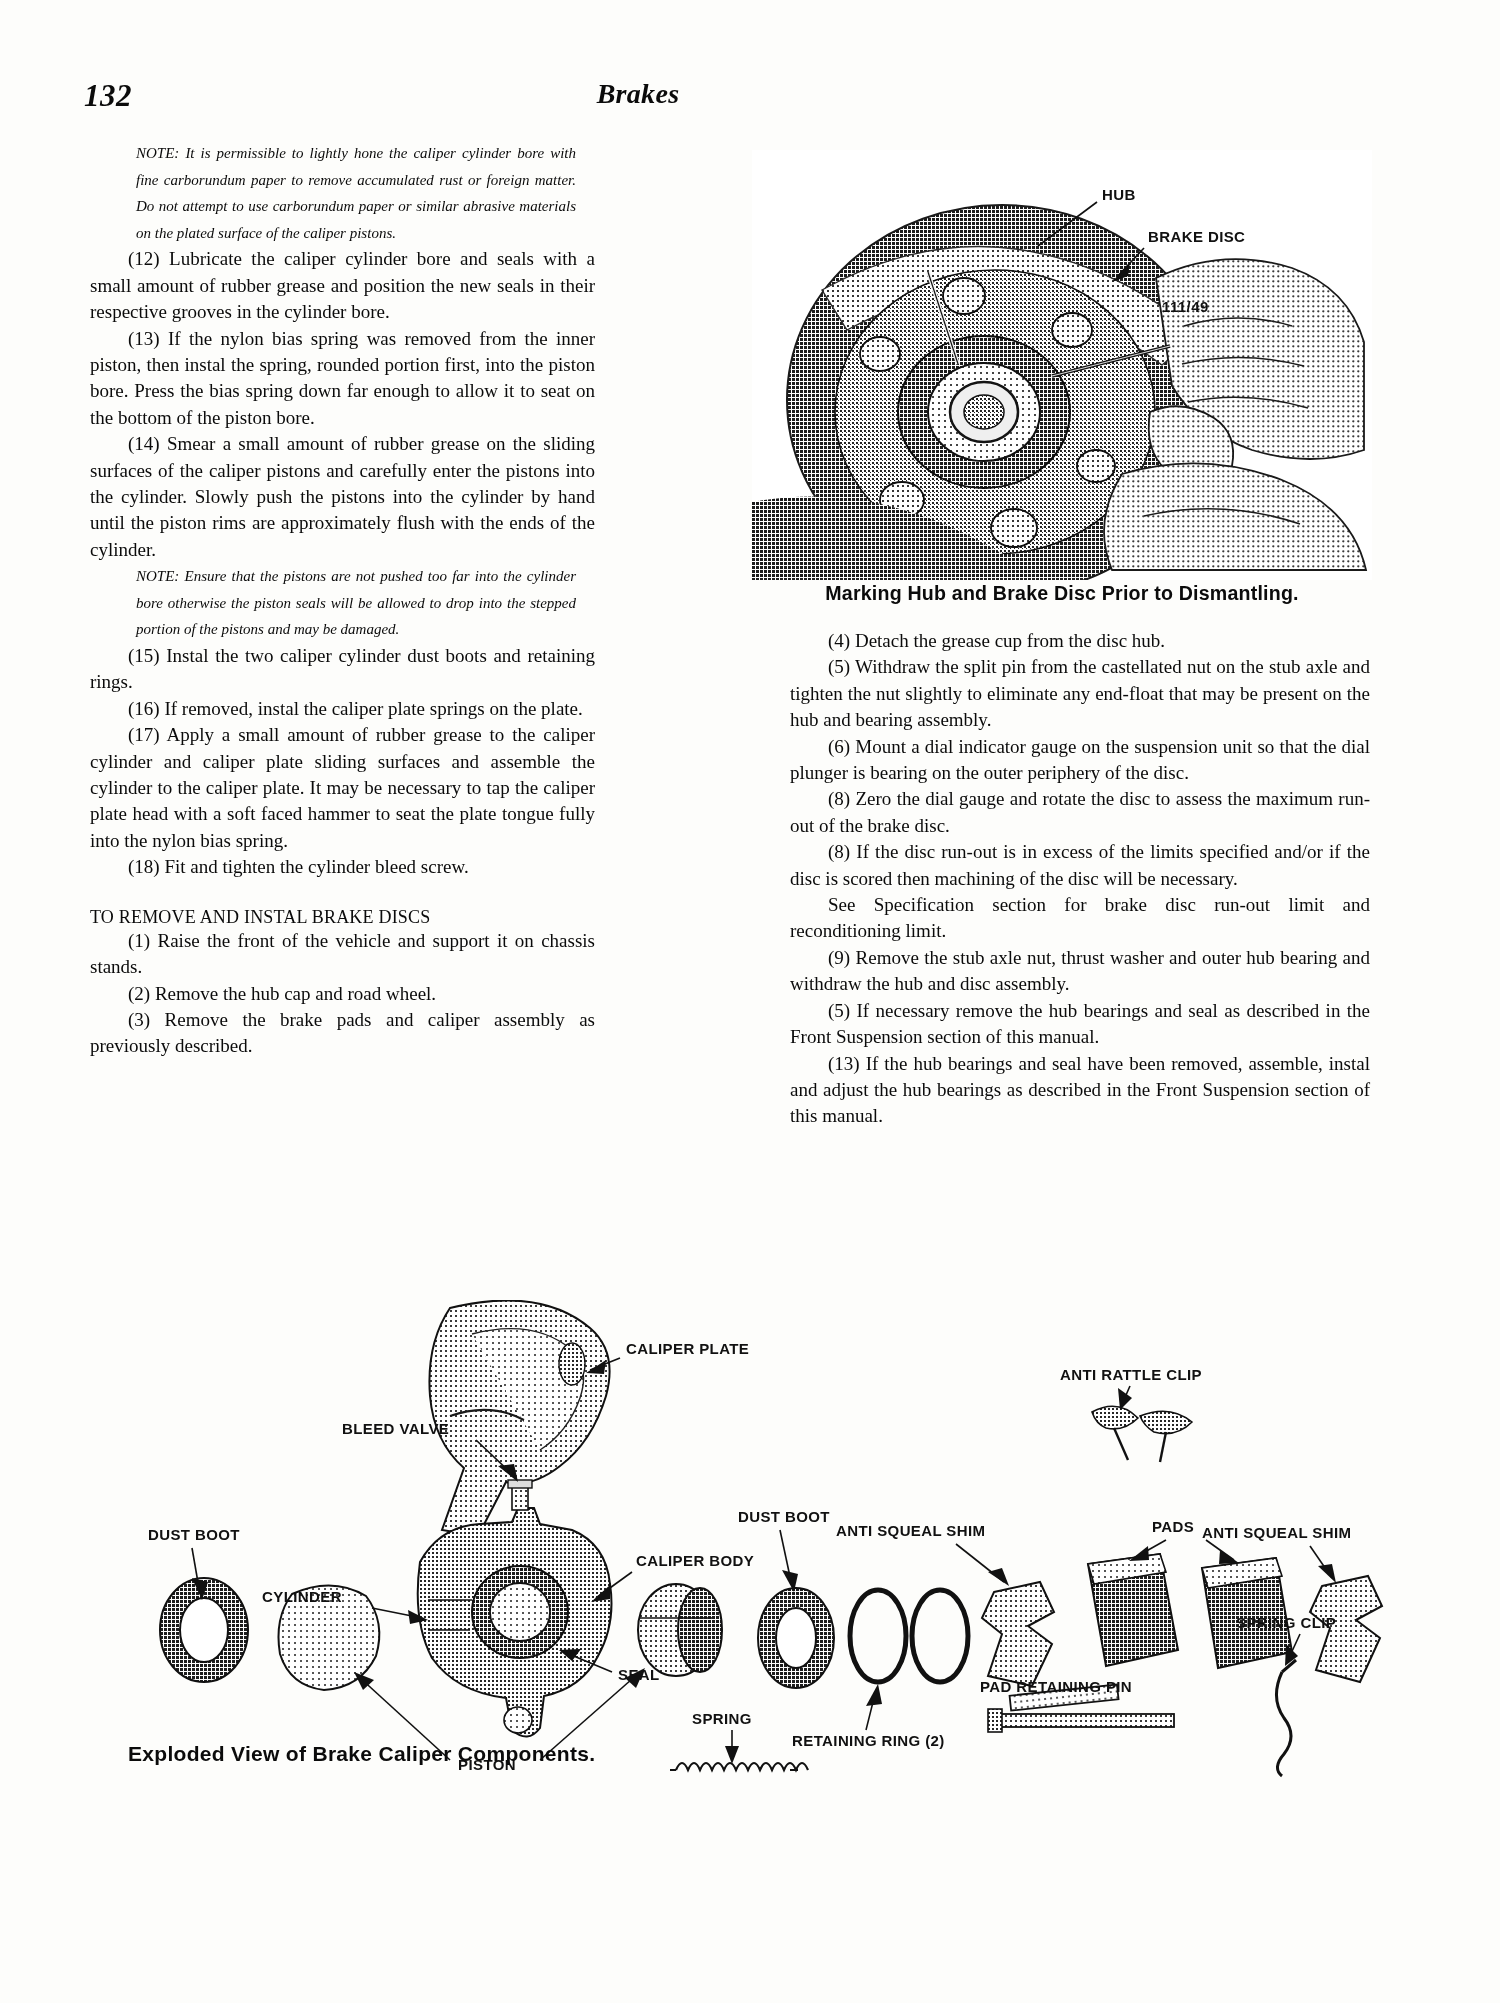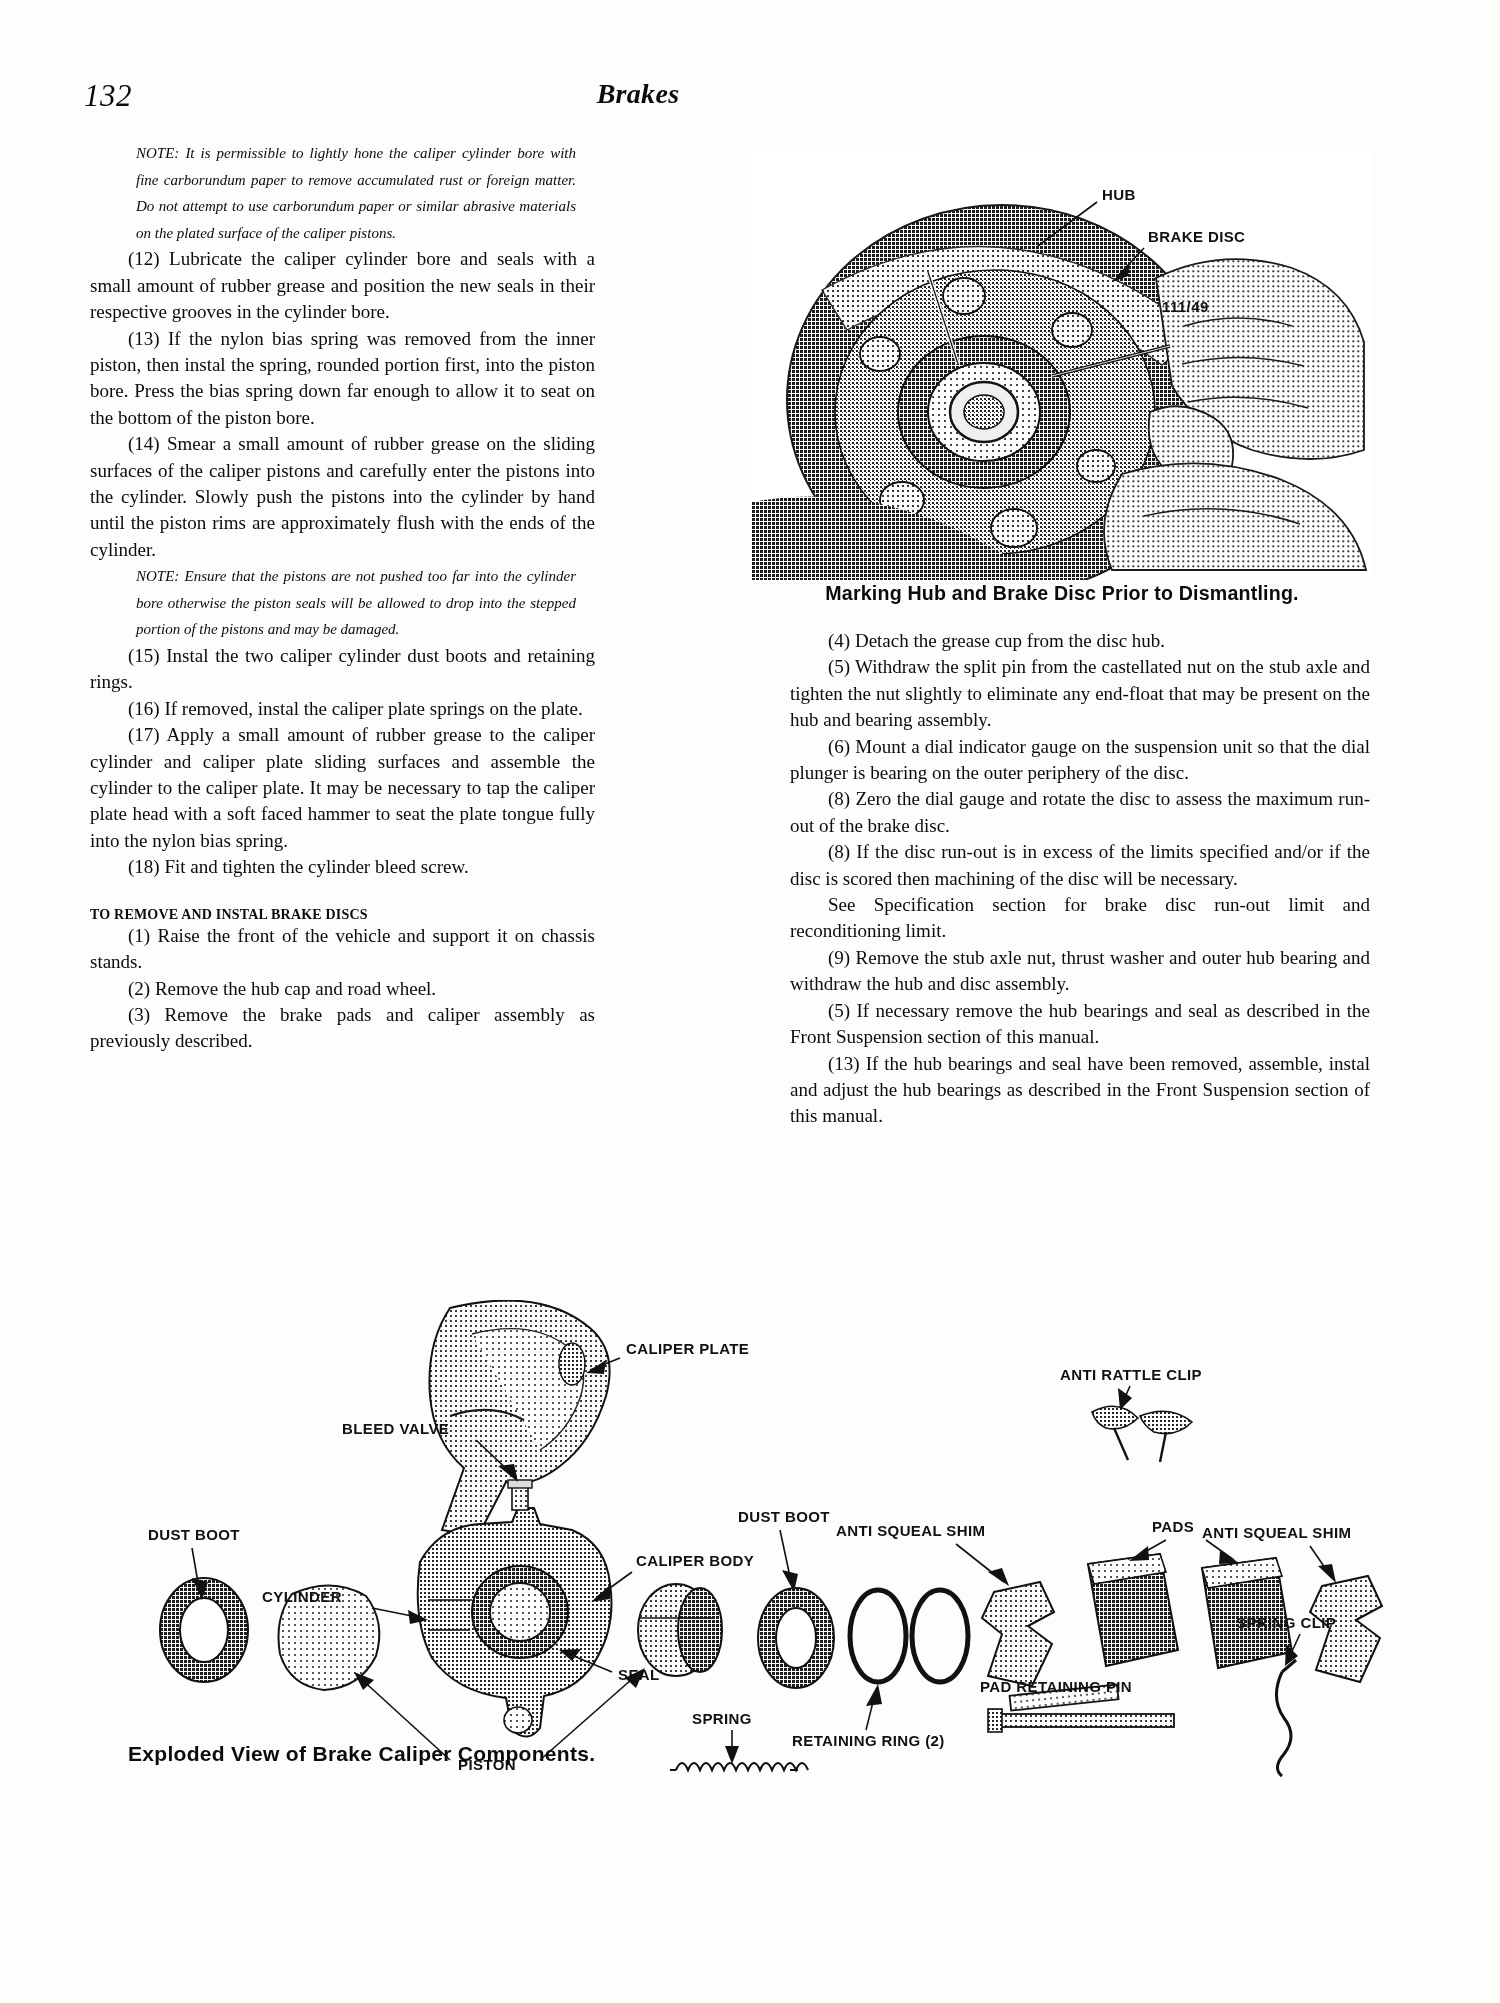--- a/index.html
+++ b/index.html
@@ -7,21 +7,21 @@
     width:1500px;height:2003px;position:relative;overflow:hidden;
     font-family:"Liberation Serif", serif;
     color:#0b0b0b;
   }
   .page{position:absolute;inset:0;background:#fdfdfb;}
 
   
   .folio{
     position:absolute;left:84px;top:78px;
     font-family:"Liberation Serif",serif;
-    font-weight:normal;font-style:italic;font-size:31px;letter-spacing:.5px;
+    font-weight:bold;font-style:italic;font-size:31px;letter-spacing:.5px;
   }
   .running-head{
     position:absolute;left:0;top:78px;width:1500px;text-align:center;
     font-family:"Liberation Serif",serif;
     font-weight:bold;font-style:italic;font-size:28px;letter-spacing:.3px;
     transform:translateX(-112px);
   }
 
   
   .col{position:absolute;width:505px;}
@@ -40,22 +40,22 @@
     margin:0 0 0 46px;
     font-style:italic;
     font-size:15px;
     line-height:26.6px;
     text-align:justify;
     text-indent:0;
     width:440px;
   }
   h2.section{
     margin:26px 0 0 0;
-    font-size:14px;
-    font-weight:bold;
+    font-size:18px;
+    font-weight:normal;
     letter-spacing:.2px;
     font-family:"Liberation Serif",serif;
   }
 
   
   .photo-wrap{position:absolute;left:752px;top:150px;width:620px;}
   .photo-frame{width:620px;height:430px;position:relative;overflow:hidden;background:#f9a8d4;}
   .photo-caption{
     margin-top:2px;width:640px;text-align:center;
     font-family:"Liberation Sans",sans-serif;

